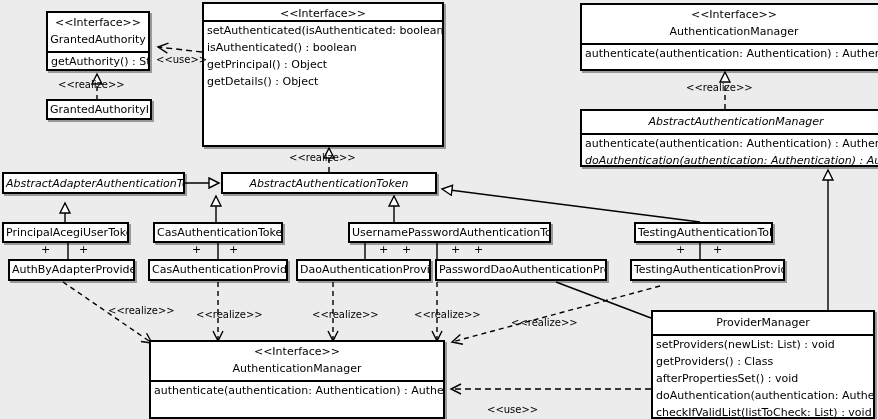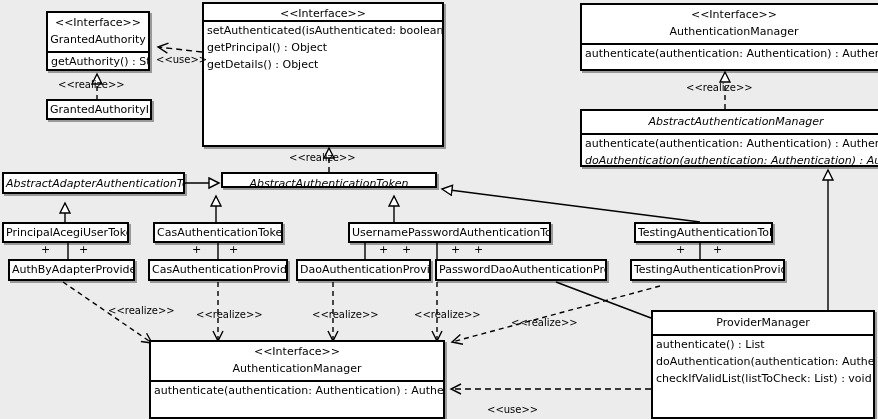--- a/index.html
+++ b/index.html
@@ -137,20 +137,21 @@
   </div>
 
   <div class="simplebox" style="left:46px;top:99px;width:106px;height:21px;">
     <span>GrantedAuthorityImpl</span>
   </div>
 
   <div class="umlbox" style="left:202px;top:2px;width:242px;height:145px;">
     <div class="stereo">&lt;&lt;Interface&gt;&gt;</div>
     <div class="compartment">
       <div class="op">setAuthenticated(isAuthenticated: boolean) : void</div>
+      <div class="op">isAuthenticated() : boolean</div>
       <div class="op">getPrincipal() : Object</div>
       <div class="op">getDetails() : Object</div>
     </div>
   </div>
 
   <div class="umlbox" style="left:580px;top:3px;width:308px;height:68px;">
     <div class="stereo">&lt;&lt;Interface&gt;&gt;</div>
     <div class="name">AuthenticationManager</div>
     <div class="compartment">
       <div class="op">authenticate(authentication: Authentication) : Authentication</div>
@@ -162,21 +163,21 @@
     <div class="compartment">
       <div class="op">authenticate(authentication: Authentication) : Authentication</div>
       <div class="op ital">doAuthentication(authentication: Authentication) : Authentication</div>
     </div>
   </div>
 
   <div class="simplebox ital" style="left:2px;top:172px;width:183px;height:22px;line-height:18px;">
     <span>AbstractAdapterAuthenticationToken</span>
   </div>
 
-  <div class="simplebox ital" style="left:221px;top:172px;width:216px;height:16px;line-height:18px;">
+  <div class="simplebox ital" style="left:221px;top:172px;width:216px;height:22px;line-height:18px;">
     <span>AbstractAuthenticationToken</span>
   </div>
 
   <div class="simplebox" style="left:2px;top:222px;width:127px;height:21px;">
     <span>PrincipalAcegiUserToken</span>
   </div>
 
   <div class="simplebox" style="left:153px;top:222px;width:130px;height:21px;">
     <span>CasAuthenticationToken</span>
   </div>
@@ -224,21 +225,23 @@
     <div class="stereo">&lt;&lt;Interface&gt;&gt;</div>
     <div class="name">AuthenticationManager</div>
     <div class="compartment">
       <div class="op">authenticate(authentication: Authentication) : Authentication</div>
     </div>
   </div>
 
   <div class="umlbox" style="left:651px;top:310px;width:224px;height:109px;">
     <div class="name" style="">ProviderManager</div>
     <div class="compartment">
-      <div class="op">authenticate() : List</div>
+      <div class="op">setProviders(newList: List) : void</div>
+      <div class="op">getProviders() : Class</div>
+      <div class="op">afterPropertiesSet() : void</div>
       <div class="op">doAuthentication(authentication: Authentication) : Authentication</div>
       <div class="op">checkIfValidList(listToCheck: List) : void</div>
     </div>
   </div>
 
   <div class="edgelabel" style="left:156px;top:54px;">&lt;&lt;use&gt;&gt;</div>
 
   <div class="edgelabel" style="left:58px;top:79px;">&lt;&lt;realize&gt;&gt;</div>
 
   <div class="edgelabel" style="left:289px;top:152px;">&lt;&lt;realize&gt;&gt;</div>

